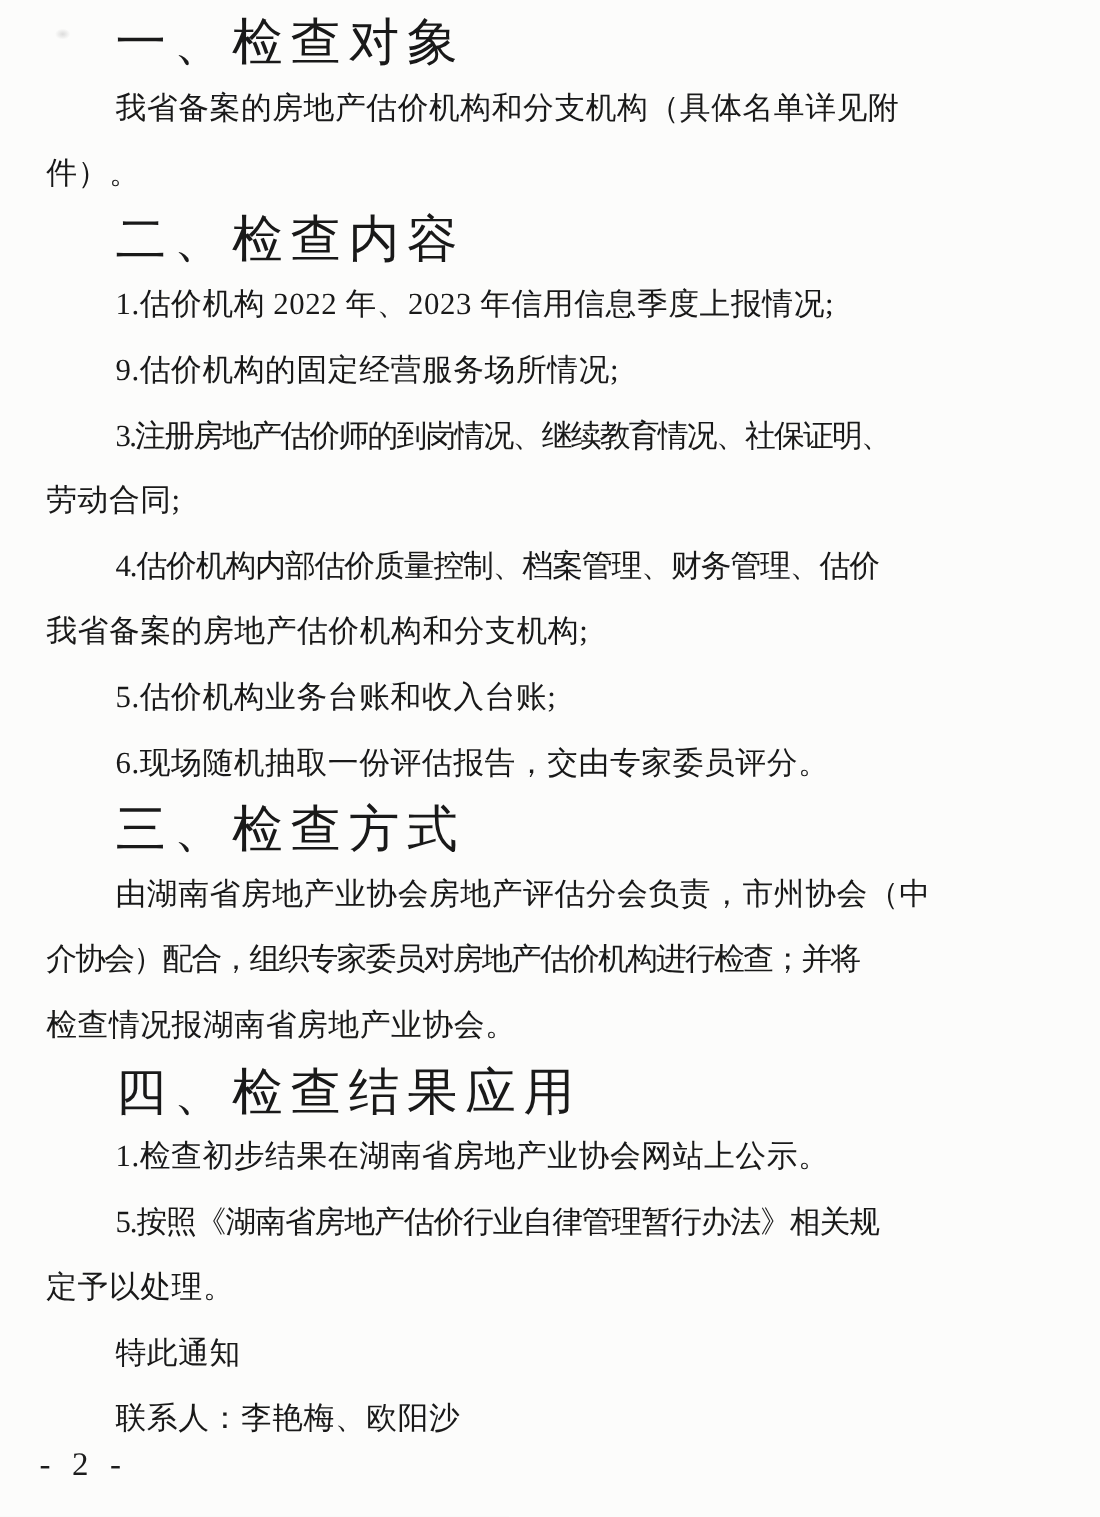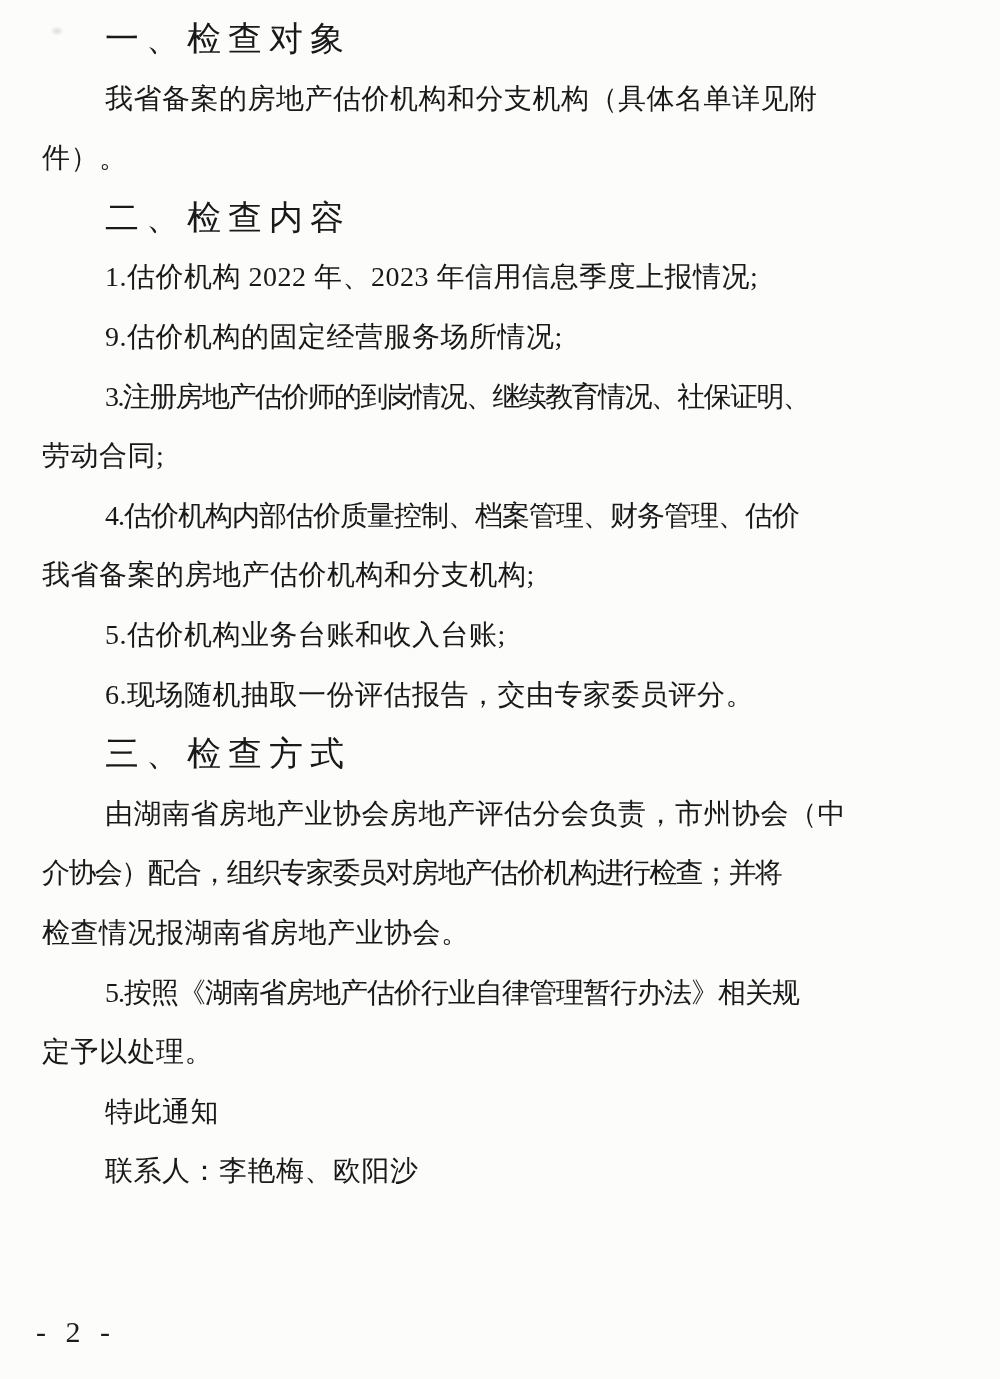--- a/index.html
+++ b/index.html
@@ -36,21 +36,21 @@
     height: 59.6px;
     line-height: 59.6px;
     font-size: 28px;
     white-space: nowrap;
     letter-spacing: 0.5px;
   }
   .indent {
     padding-left: 63px;
   }
   .heading {
-    font-size: 34px;
+    font-size: 46px;
     letter-spacing: 7px;
   }
   .tight1 {
     letter-spacing: -1px;
   }
   .tight2 {
     letter-spacing: -1.6px;
   }
   .page-number {
     position: absolute;
@@ -79,20 +79,22 @@
     <div class="line indent tight2">3.注册房地产估价师的到岗情况、继续教育情况、社保证明、</div>
     <div class="line">劳动合同;</div>
     <div class="line indent tight1">4.估价机构内部估价质量控制、档案管理、财务管理、估价</div>
     <div class="line">我省备案的房地产估价机构和分支机构;</div>
     <div class="line indent">5.估价机构业务台账和收入台账;</div>
     <div class="line indent">6.现场随机抽取一份评估报告，交由专家委员评分。</div>
     <div class="line indent heading">三、检查方式</div>
     <div class="line indent">由湖南省房地产业协会房地产评估分会负责，市州协会（中</div>
     <div class="line tight2">介协会）配合，组织专家委员对房地产估价机构进行检查；并将</div>
     <div class="line">检查情况报湖南省房地产业协会。</div>
+    <div class="line indent heading">四、检查结果应用</div>
+    <div class="line indent">1.检查初步结果在湖南省房地产业协会网站上公示。</div>
     <div class="line indent tight1">5.按照《湖南省房地产估价行业自律管理暂行办法》相关规</div>
     <div class="line">定予以处理。</div>
     <div class="line indent">特此通知</div>
     <div class="line indent">联系人：李艳梅、欧阳沙</div>
   </div>
 
   <div class="page-number">- 2 -</div>
 </div>
 
 </body></html>

